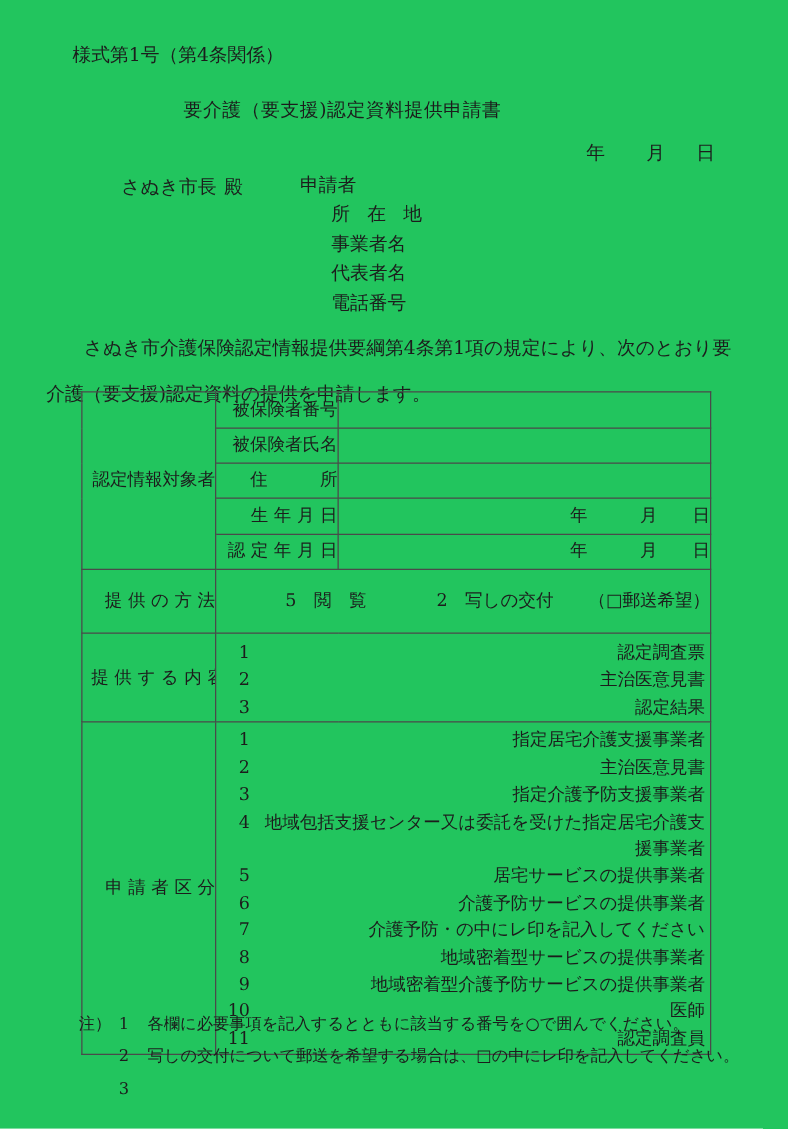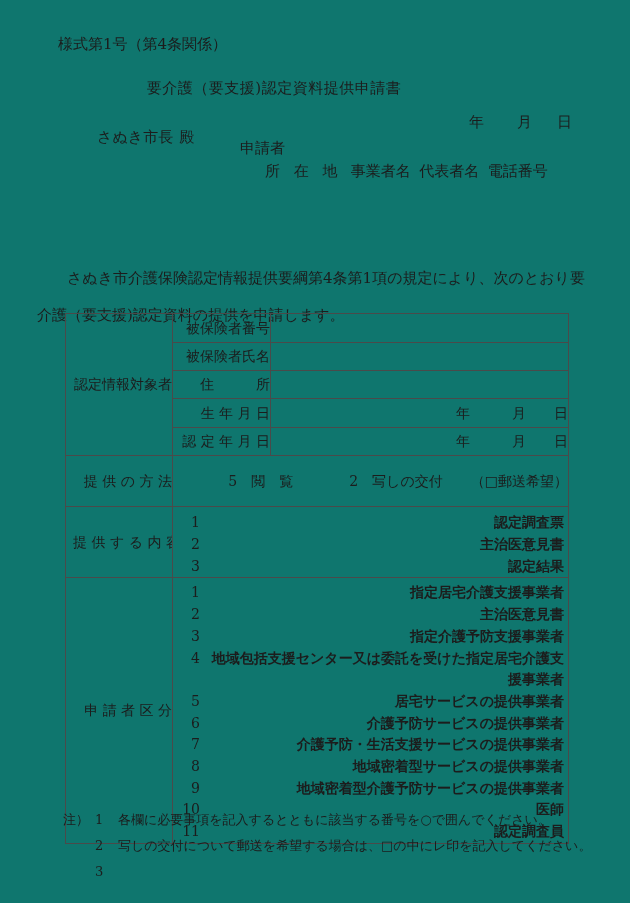--- a/index.html
+++ b/index.html
@@ -1,31 +1,31 @@
 <!DOCTYPE html>
 <html lang="ja"><head>
 <meta charset="utf-8">
 <style>
   html,body{margin:0;padding:0;background:#ffffff;}
   .page{
-    position:relative;width:630px;height:903px;background:#0f766e;
+    position:relative;width:630px;height:903px;background:#22c55e;
     color:#1c1c1c;font-family:"DejaVu Serif","Liberation Serif",serif;
     overflow:hidden;
   }
   .abs{position:absolute;white-space:pre;line-height:1.15;}
   .fs15{font-size:15px;}
   .form-number{left:58px;top:36px;}
   .doc-title{left:0;width:548px;text-align:center;top:80px;letter-spacing:.5px;}
   .date-top{left:450px;top:97px;}
   .date-top .m{margin-left:33px;}
   .date-top .d{margin-left:25px;}
-  .addressee{left:78px;top:112px;}
+  .addressee{left:78px;top:124px;}
   .addressee .hon{margin-left:6px;}
   .applicant-label{left:240px;top:140px;}
-  .fields{position:absolute;left:265px;top:164px;display:flex;gap:8.6px;font-size:15px;line-height:1;}
+  .fields{position:absolute;left:265px;top:164px;display:flex;flex-direction:column;gap:8.6px;font-size:15px;line-height:1;}
   .field-loc{letter-spacing:4.5px;}
   .para1{left:67px;top:270px;}
   .para2{left:37px;top:293px;margin-top:14px;}
 
   table.form-table{
     position:absolute;left:65px;top:313px;width:503px;
     border-collapse:collapse;table-layout:fixed;font-size:14px;line-height:1.2;
   }
   td{border:1px solid #4a4a4a;padding:0;vertical-align:middle;text-align:right;}
   td.c1{padding-left:7px;white-space:pre;overflow:hidden;}
@@ -34,21 +34,21 @@
   td.c3date{padding-left:80px;white-space:pre;}
   tr.r29{height:29px;} tr.r28{height:28px;margin-left:12px;}
   tr.rC{height:66px;} tr.rD{height:261px;}
   td.method-cell{padding-left:8px;white-space:pre;}
   .opt2{margin-left:56px;}
   .postal{margin-left:28px;}
   td.items-cell{vertical-align:top;padding:4px 4px 0 8px;}
   .item{display:flex;line-height:21.7px;}
   .rC .item{line-height:22px;}
   .num{flex:0 0 19px;}
-  .item-text{flex:1;font-weight:bold;}
+  .item-text{flex:1;}
 
   .notes{position:absolute;left:63px;top:807px;font-size:13px;}
   .note-line{display:flex;line-height:26px;white-space:pre;}
   .note-marker{width:32px;}
   .note-num{width:23px;}
 </style>
 </head>
 <body>
 
 <div class="page">
@@ -153,21 +153,21 @@
           <div class="item">
               <span class="num">5</span>
               <span class="item-text">居宅サービスの提供事業者</span>
             </div>
           <div class="item">
               <span class="num">6</span>
               <span class="item-text">介護予防サービスの提供事業者</span>
             </div>
           <div class="item">
               <span class="num">7</span>
-              <span class="item-text">介護予防・生活支援サービスの提供事業者</span>
+              <span class="item-text">介護予防・の中にレ印を記入してください</span>
             </div>
           <div class="item">
               <span class="num">8</span>
               <span class="item-text">地域密着型サービスの提供事業者</span>
             </div>
           <div class="item">
               <span class="num">9</span>
               <span class="item-text">地域密着型介護予防サービスの提供事業者</span>
             </div>
           <div class="item">

